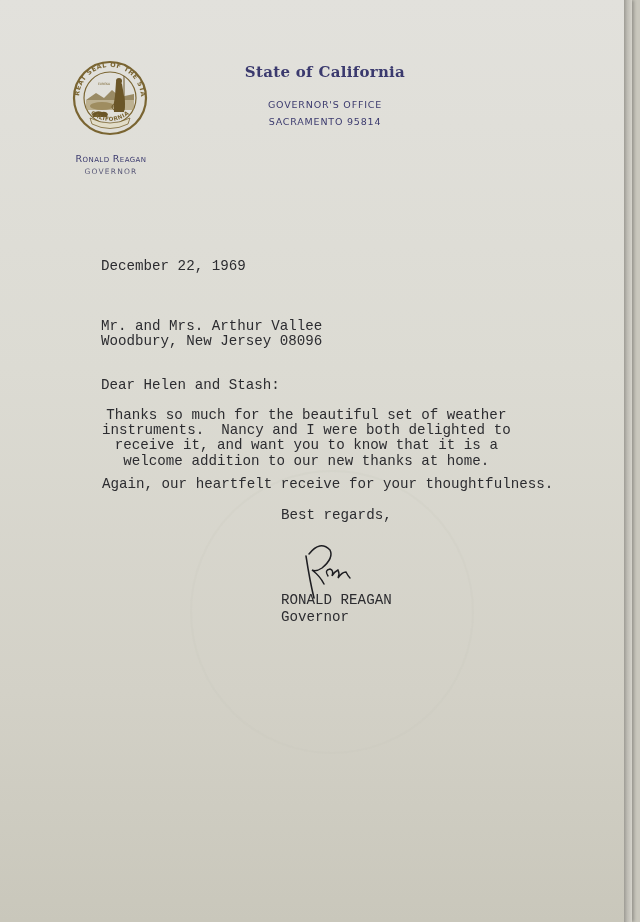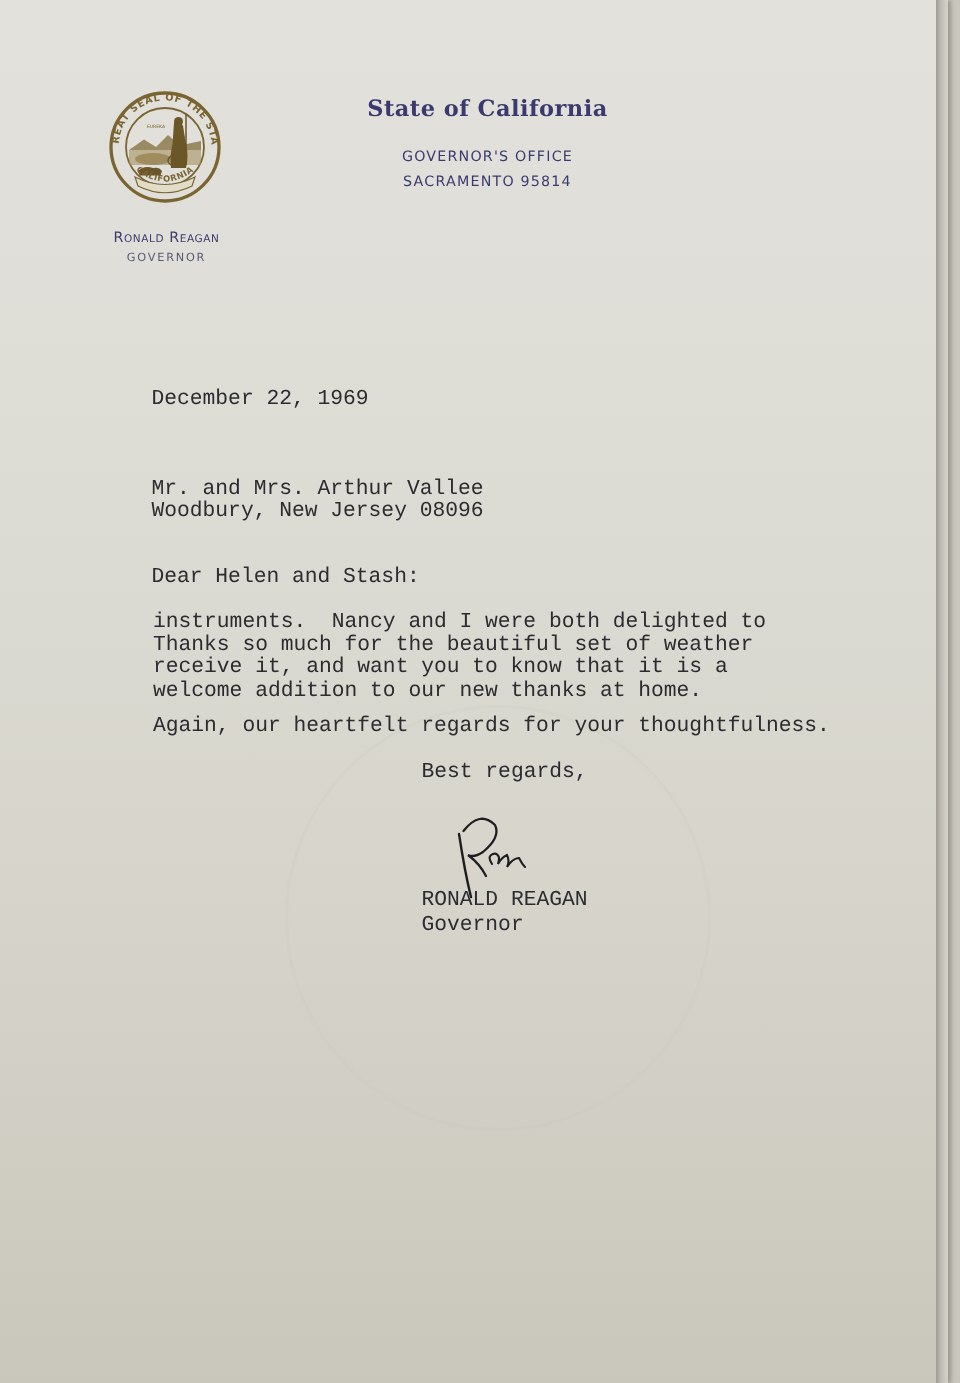--- a/index.html
+++ b/index.html
@@ -94,20 +94,21 @@
       color: #5a5978;
     }
     .typed {
       font-family: "Liberation Mono", "DejaVu Sans Mono", monospace;
       font-size: 14.2px;
       color: #2c2c30;
       position: absolute;
       white-space: pre;
       line-height: 15.2px;
       letter-spacing: 0px;
+      text-align: center;
     }
     .date { left: 101px; top: 259px; }
     .address { left: 101px; top: 319px; }
     .salutation { left: 101px; top: 378px; }
     .body-para { left: 102px; top: 408px; }
     .closing-para { left: 102px; top: 477px; }
     .complimentary { left: 281px; top: 508px; }
     .signature {
       position: absolute;
       left: 300px;
@@ -166,23 +167,23 @@
     <div class="gov-name">Ronald Reagan</div>
     <div class="gov-title">GOVERNOR</div>
   </div>
 
   <div class="typed date">December 22, 1969</div>
 
   <div class="typed address"><div>Mr. and Mrs. Arthur Vallee</div><div>Woodbury, New Jersey 08096</div></div>
 
   <div class="typed salutation">Dear Helen and Stash:</div>
 
-  <div class="typed body-para"><div>instruments.  Nancy and I were both delighted to</div><div>Thanks so much for the beautiful set of weather</div><div>receive it, and want you to know that it is a</div><div>welcome addition to our new thanks at home.</div></div>
+  <div class="typed body-para"><div>Thanks so much for the beautiful set of weather</div><div>instruments.  Nancy and I were both delighted to</div><div>receive it, and want you to know that it is a</div><div>welcome addition to our new thanks at home.</div></div>
 
-  <div class="typed closing-para">Again, our heartfelt regards for your thoughtfulness.</div>
+  <div class="typed closing-para">Again, our heartfelt receive for your thoughtfulness.</div>
 
   <div class="typed complimentary">Best regards,</div>
 
   <div class="signature">
     <svg width="80" height="60" viewBox="0 0 80 60">
       <path d="M6 14 Q10 40 14 56" fill="none" stroke="#1e1e22" stroke-width="1.6" stroke-linecap="round"></path>
       <path d="M9 12 Q20 -2 30 8 Q34 16 22 26 Q16 30 12 28 Q20 34 24 42" fill="none" stroke="#1e1e22" stroke-width="1.5" stroke-linecap="round"></path>
       <path d="M28 34 Q24 28 30 27 Q34 28 32 34 Q34 30 38 28 Q40 32 38 36 Q42 30 46 30 Q48 34 50 36" fill="none" stroke="#1e1e22" stroke-width="1.4" stroke-linecap="round"></path>
     </svg>
   </div>

